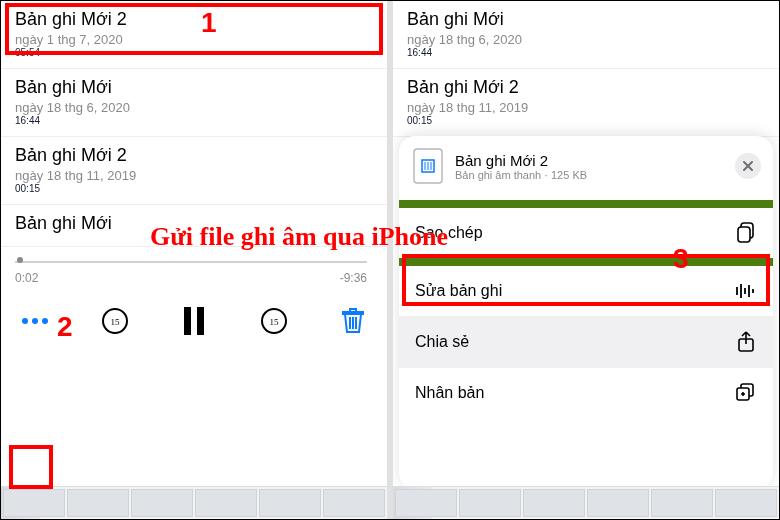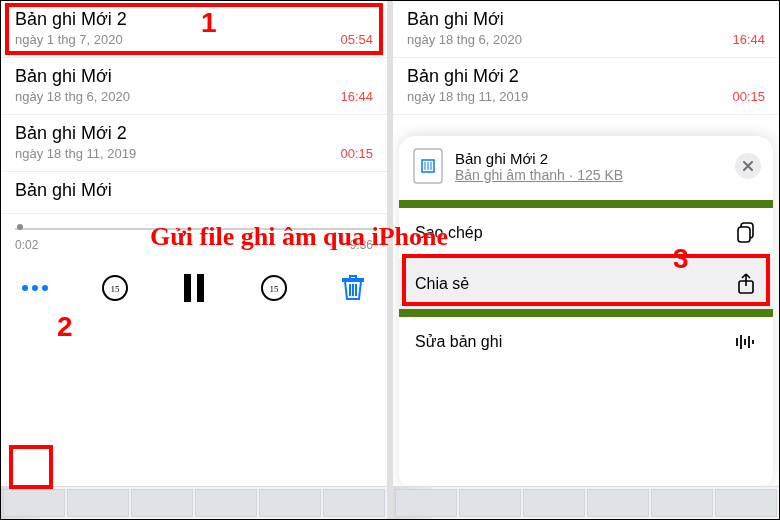--- a/index.html
+++ b/index.html
@@ -35,45 +35,46 @@
   }
   .rec-title {
     font-size: 18px;
     color: #000;
     margin-bottom: 2px;
   }
   .rec-row2 {
     display: flex;
     justify-content: space-between;
     align-items: baseline;
+    flex-direction: column;
   }
   .rec-date {
     font-size: 13px;
     color: #8a8a8e;
   }
   .rec-dur {
-    font-size: 13px;
-    color: #ef4444;
+    font-size: 10px;
+    color: #0f172a;
   }
   .highlight-box-1 {
     position: absolute;
     left: 4px; top: 2px; right: 4px; height: 52px;
     border: 4px solid #ff0000;
     pointer-events: none;
     box-sizing: border-box;
   }
   .step-num {
     position: absolute;
     font-size: 28px;
     font-weight: bold;
     color: #ff0000;
     pointer-events: none;
   }
   .player-area {
-    padding: 12px 14px 8px 14px;
+    padding: 12px 20px 8px 14px;
     position: relative;
   }
   .track-line {
     position: relative;
     height: 6px;
   }
   .track {
     width: 100%;
     height: 2px;
     background: #d0d0d0;
@@ -155,23 +156,22 @@
   .file-ic {
     width: 34px; height: 40px;
     display:flex;align-items:center;justify-content:center;
     margin-right:10px;
   }
   .sheet-title {
     font-size: 15px;
     color: #000;
   }
   .sheet-sub {
-    font-size: 14px;
+    font-size: 11px;
     color: #8a8a8e;
-    text-decoration: underline;
   }
   .close-x {
     margin-left:auto;
     width:26px;height:26px;border-radius:13px;
     background:#ececee;
     display:flex;align-items:center;justify-content:center;
     font-size:14px;color:#5a5a5e;
   }
   .menu-item {
     display:flex;align-items:center;justify-content:space-between;
@@ -342,43 +342,53 @@
 
       <div class="menu-item group-first">
         <span>Sao chép</span>
         <span class="mi-ic">
           <svg width="20" height="22" viewBox="0 0 20 22">
               <rect x="5" y="1" width="12" height="15" rx="3" fill="none" stroke="#000" stroke-width="1.6"></rect>
               <rect x="2" y="5" width="12" height="15" rx="3" fill="#fff" stroke="#000" stroke-width="1.6"></rect>
             </svg>
         </span>
       </div>
-      <div class="menu-item" style="background:#f0f0f2;">
-        <span>Chia sẻ</span>
-        <span class="mi-ic">
-          <svg width="18" height="22" viewBox="0 0 18 22">
-              <rect x="2" y="8" width="14" height="12" rx="2" fill="none" stroke="#000" stroke-width="1.6"></rect>
-              <path d="M9 13V1M9 1l-4 4M9 1l4 4" fill="none" stroke="#000" stroke-width="1.6"></path>
-            </svg>
-        </span>
-      </div>
-
       <div class="menu-item group-first">
         <span>Sửa bản ghi</span>
         <span class="mi-ic">
           <svg width="22" height="16" viewBox="0 0 22 16">
               <line x1="2" y1="4" x2="2" y2="12" stroke="#000" stroke-width="1.8"></line>
               <line x1="6" y1="1" x2="6" y2="15" stroke="#000" stroke-width="1.8"></line>
               <line x1="10" y1="5" x2="10" y2="11" stroke="#000" stroke-width="1.8"></line>
               <line x1="14" y1="2" x2="14" y2="14" stroke="#000" stroke-width="1.8"></line>
               <line x1="18" y1="6" x2="18" y2="10" stroke="#000" stroke-width="1.8"></line>
             </svg>
         </span>
       </div>
 
+      <div class="menu-item" style="background:#f0f0f2;">
+        <span>Chia sẻ</span>
+        <span class="mi-ic">
+          <svg width="18" height="22" viewBox="0 0 18 22">
+              <rect x="2" y="8" width="14" height="12" rx="2" fill="none" stroke="#000" stroke-width="1.6"></rect>
+              <path d="M9 13V1M9 1l-4 4M9 1l4 4" fill="none" stroke="#000" stroke-width="1.6"></path>
+            </svg>
+        </span>
+      </div>
+      <div class="menu-item">
+        <span>Nhân bản</span>
+        <span class="mi-ic">
+          <svg width="22" height="22" viewBox="0 0 22 22">
+              <rect x="6" y="2" width="12" height="12" rx="2" fill="none" stroke="#000" stroke-width="1.6"></rect>
+              <rect x="2" y="6" width="12" height="12" rx="2" fill="#fff" stroke="#000" stroke-width="1.6"></rect>
+              <path d="M8 10v4M6 12h4" stroke="#000" stroke-width="1.6"></path>
+            </svg>
+        </span>
+      </div>
+
       <div class="highlight-box-3"></div>
     </div>
 
     <div class="step-num" style="left:280px;top:242px;">3</div>
 
     <div style="position:absolute;left:0;right:0;bottom:0;">
       <div class="thumbs">
         <div></div>
           <div></div>
           <div></div>

